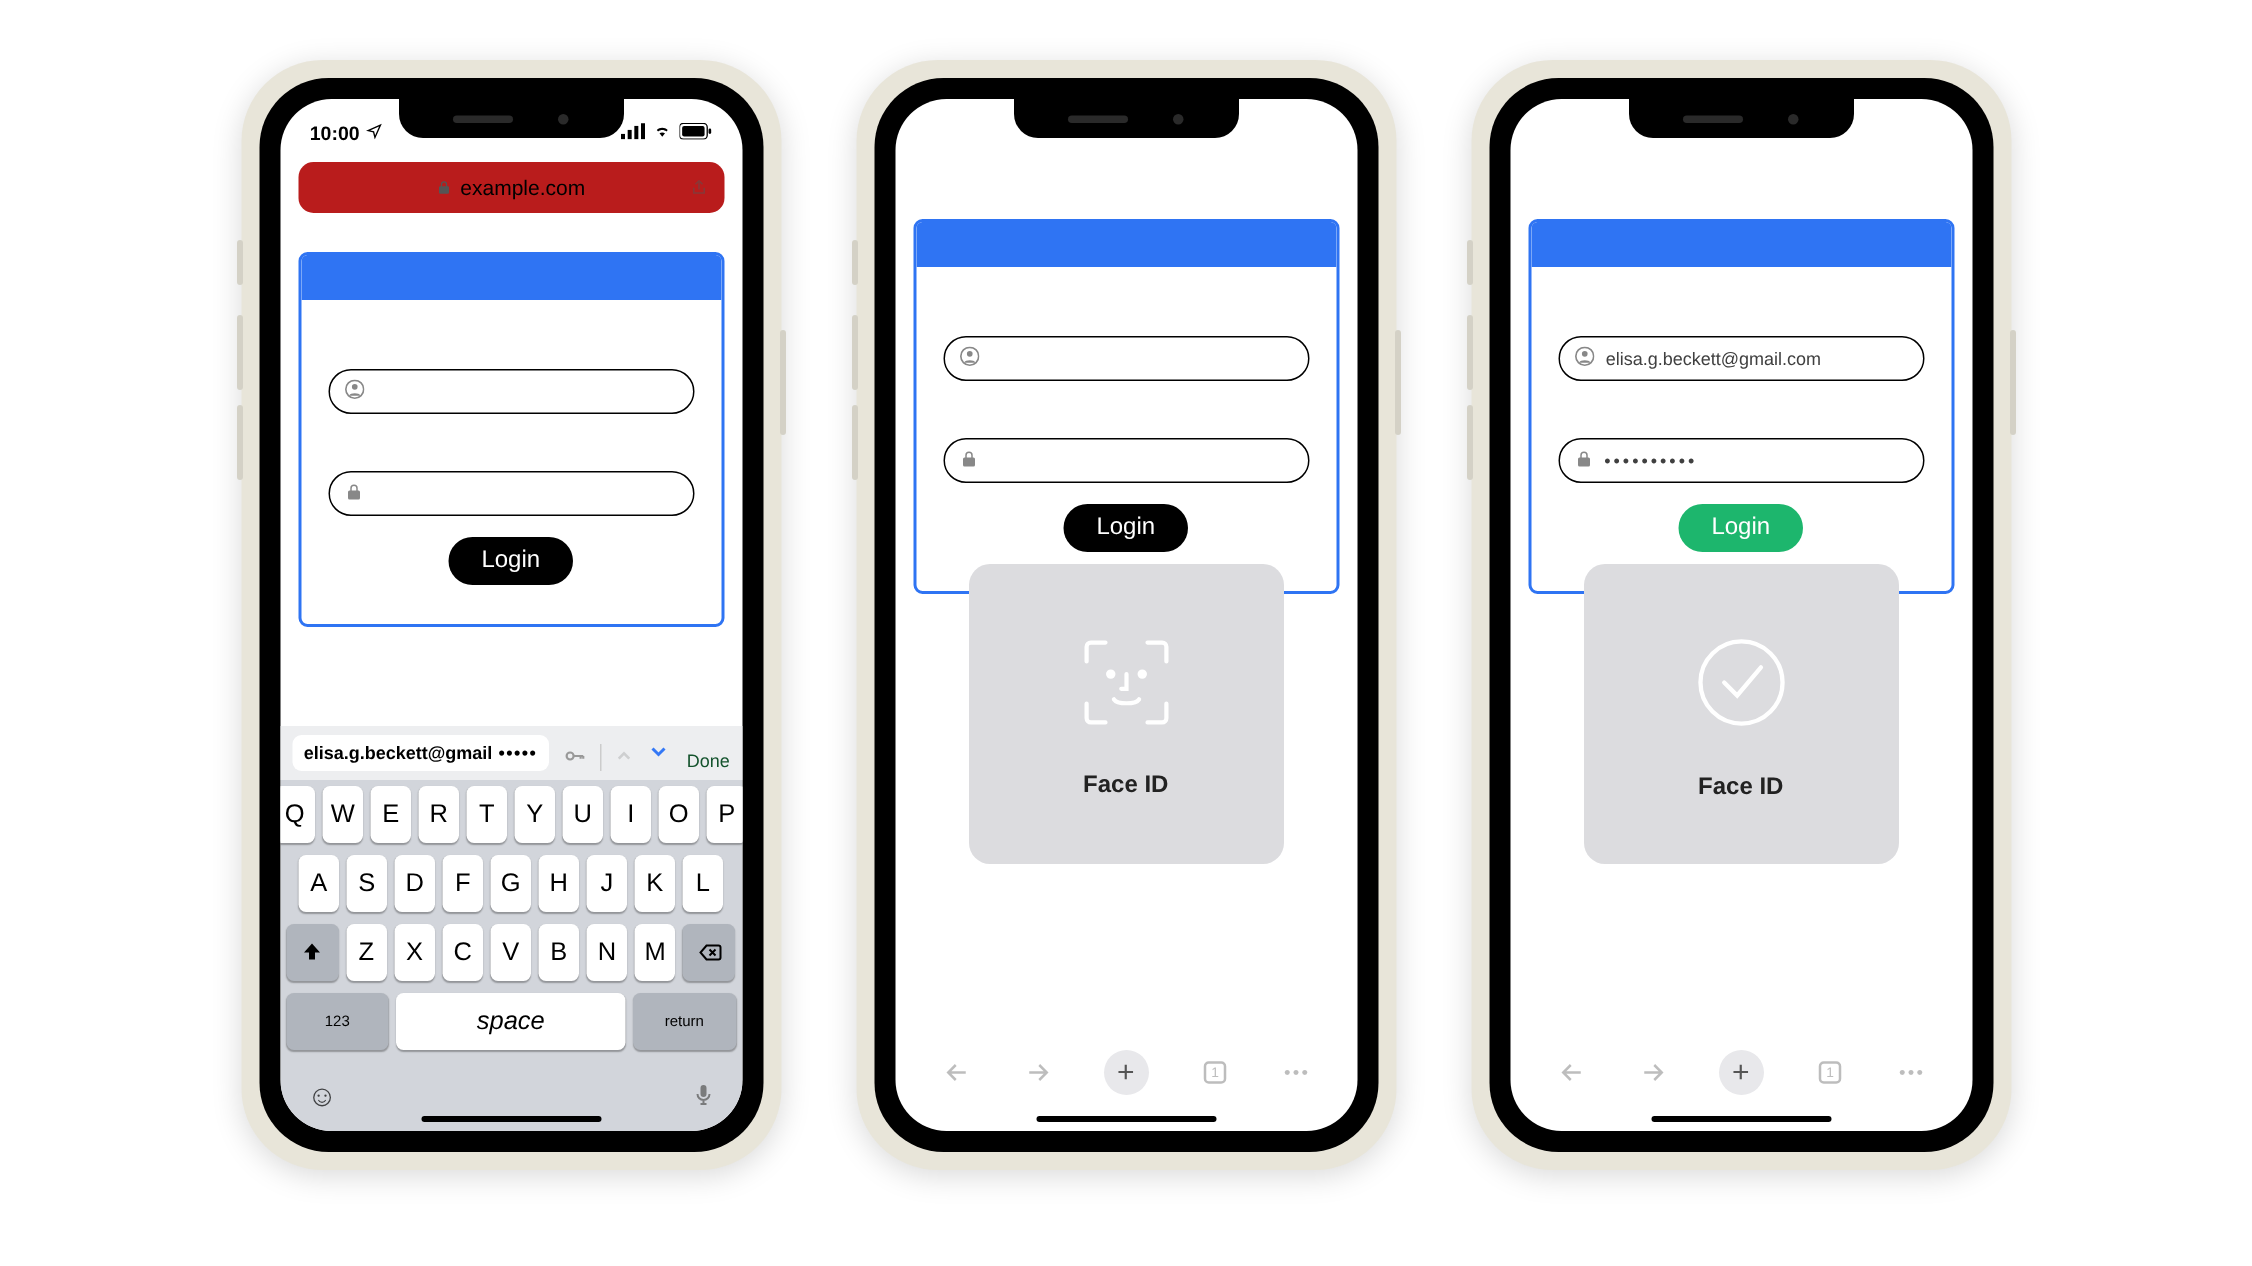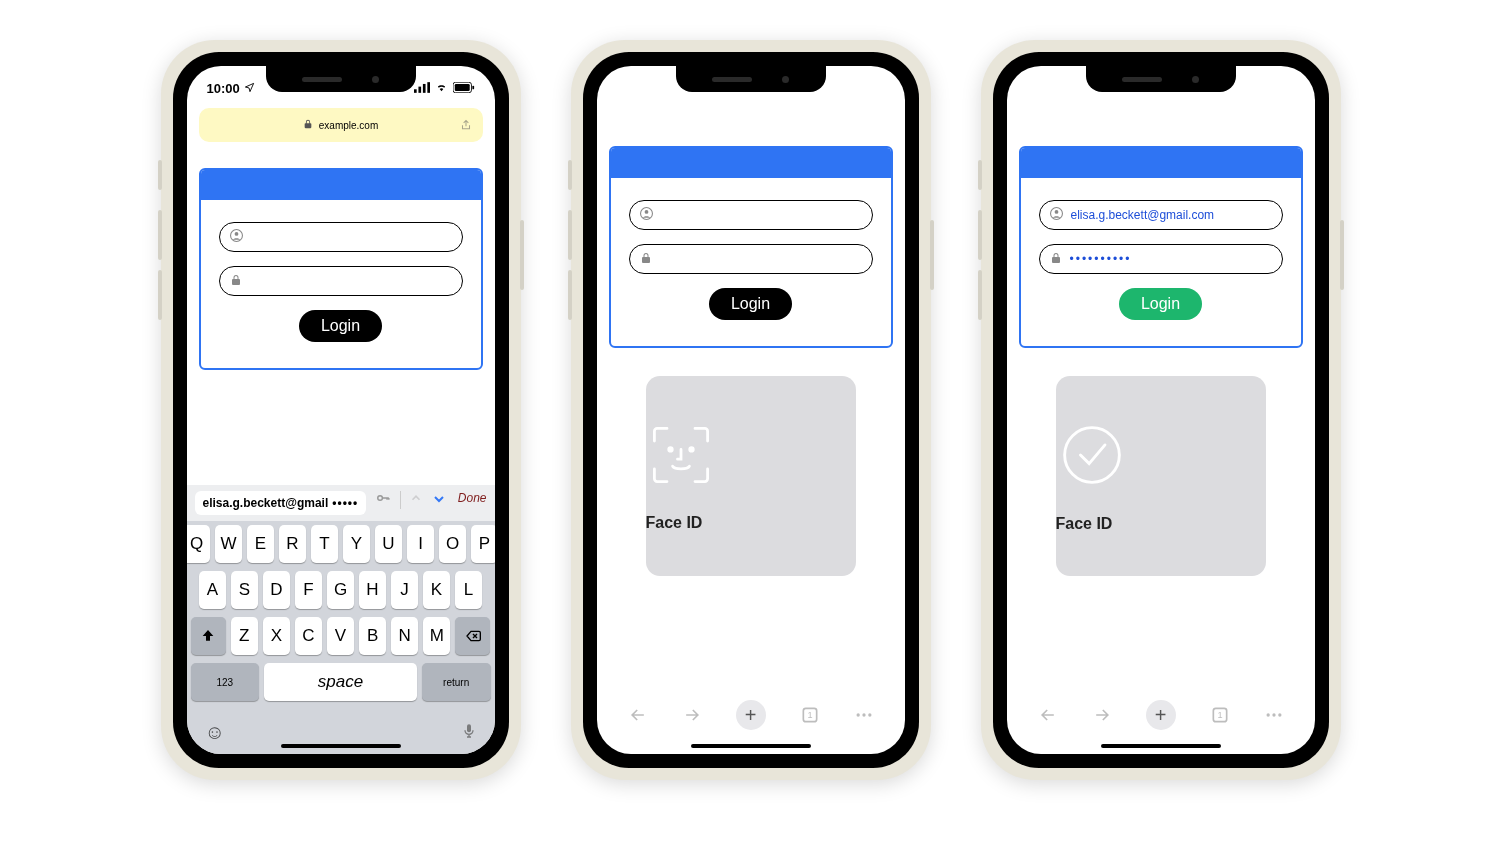--- a/index.html
+++ b/index.html
@@ -68,29 +68,29 @@
   justify-content: space-between;
   align-items: center;
   padding: 8px 20px 0;
   height: 36px;
   font-size: 13px;
   font-weight: 600;
 }
 .status-left, .status-right { display: flex; align-items: flex-start; gap: 4px; }
 .addr-bar {
   margin: 6px 12px;
-  background: #fef9c3;
+  background: #b91c1c;
   border-radius: 10px;
   height: 34px;
   display: flex;
   align-items: center;
   justify-content: center;
   gap: 6px;
   position: relative;
-  font-size: 10px;
+  font-size: 14px;
 }
 .addr-share { position: absolute; right: 10px; opacity: 0.5; }
 .content { padding: 20px 12px; }
 .login-card {
   border: 2px solid #2f74f3;
   border-radius: 6px;
   overflow: hidden;
   background: #fff;
 }
 .login-header { height: 30px; background: #2f74f3; }
@@ -98,21 +98,22 @@
 .input-field {
   width: 100%;
   height: 30px;
   border: 1.5px solid #000;
   border-radius: 16px;
   display: flex;
   align-items: center;
   padding: 0 10px;
   gap: 8px;
   font-size: 12px;
-  color: #1d4ed8;
+  color: #404040;
+  margin-top: 24px;
 }
 .login-btn {
   background: #000;
   color: #fff;
   border: none;
   border-radius: 16px;
   padding: 7px 22px;
   font-size: 16px;
   font-weight: 500;
   cursor: pointer;
@@ -121,37 +122,37 @@
 .keyboard-area {
   position: absolute;
   bottom: 0;
   left: 0;
   right: 0;
   background: #d2d5db;
 }
 .suggestion-bar {
   background: #edeef0;
   display: flex;
-  align-items: flex-start;
+  align-items: flex-end;
   padding: 6px 8px;
   gap: 8px;
   font-size: 12px;
 }
 .suggestion-pill {
   background: #fff;
   border-radius: 6px;
   padding: 5px 8px;
   font-weight: 600;
   display: flex;
   align-items: center;
   gap: 4px;
 }
 .suggestion-dots { letter-spacing: 1px; }
 .key-chev { color: #3478f6; font-size: 16px; }
-.done-link { color: #7f1d1d; font-weight: 500; margin-left: auto; font-style: italic; }
+.done-link { color: #14532d; font-weight: 500; margin-left: auto; }
 .passwords-row {
   display: flex;
   justify-content: center;
   align-items: center;
   gap: 6px;
   padding: 10px;
   font-size: 14px;
 }
 .kb { padding: 4px 4px 8px; }
 .kb-row { display: flex; justify-content: center; gap: 5px; margin-bottom: 8px; }
@@ -186,20 +187,21 @@
   position: absolute;
   left: 50%;
   top: 310px;
   transform: translateX(-50%);
   width: 210px;
   height: 200px;
   background: #dcdcdf;
   border-radius: 14px;
   display: flex;
   flex-direction: column;
+  align-items: center;
   justify-content: center;
   gap: 20px;
 }
 .faceid-label { font-size: 16px; font-weight: 600; color: #222; }
 .browser-toolbar {
   position: absolute;
   bottom: 14px;
   left: 0;
   right: 0;
   display: flex;

